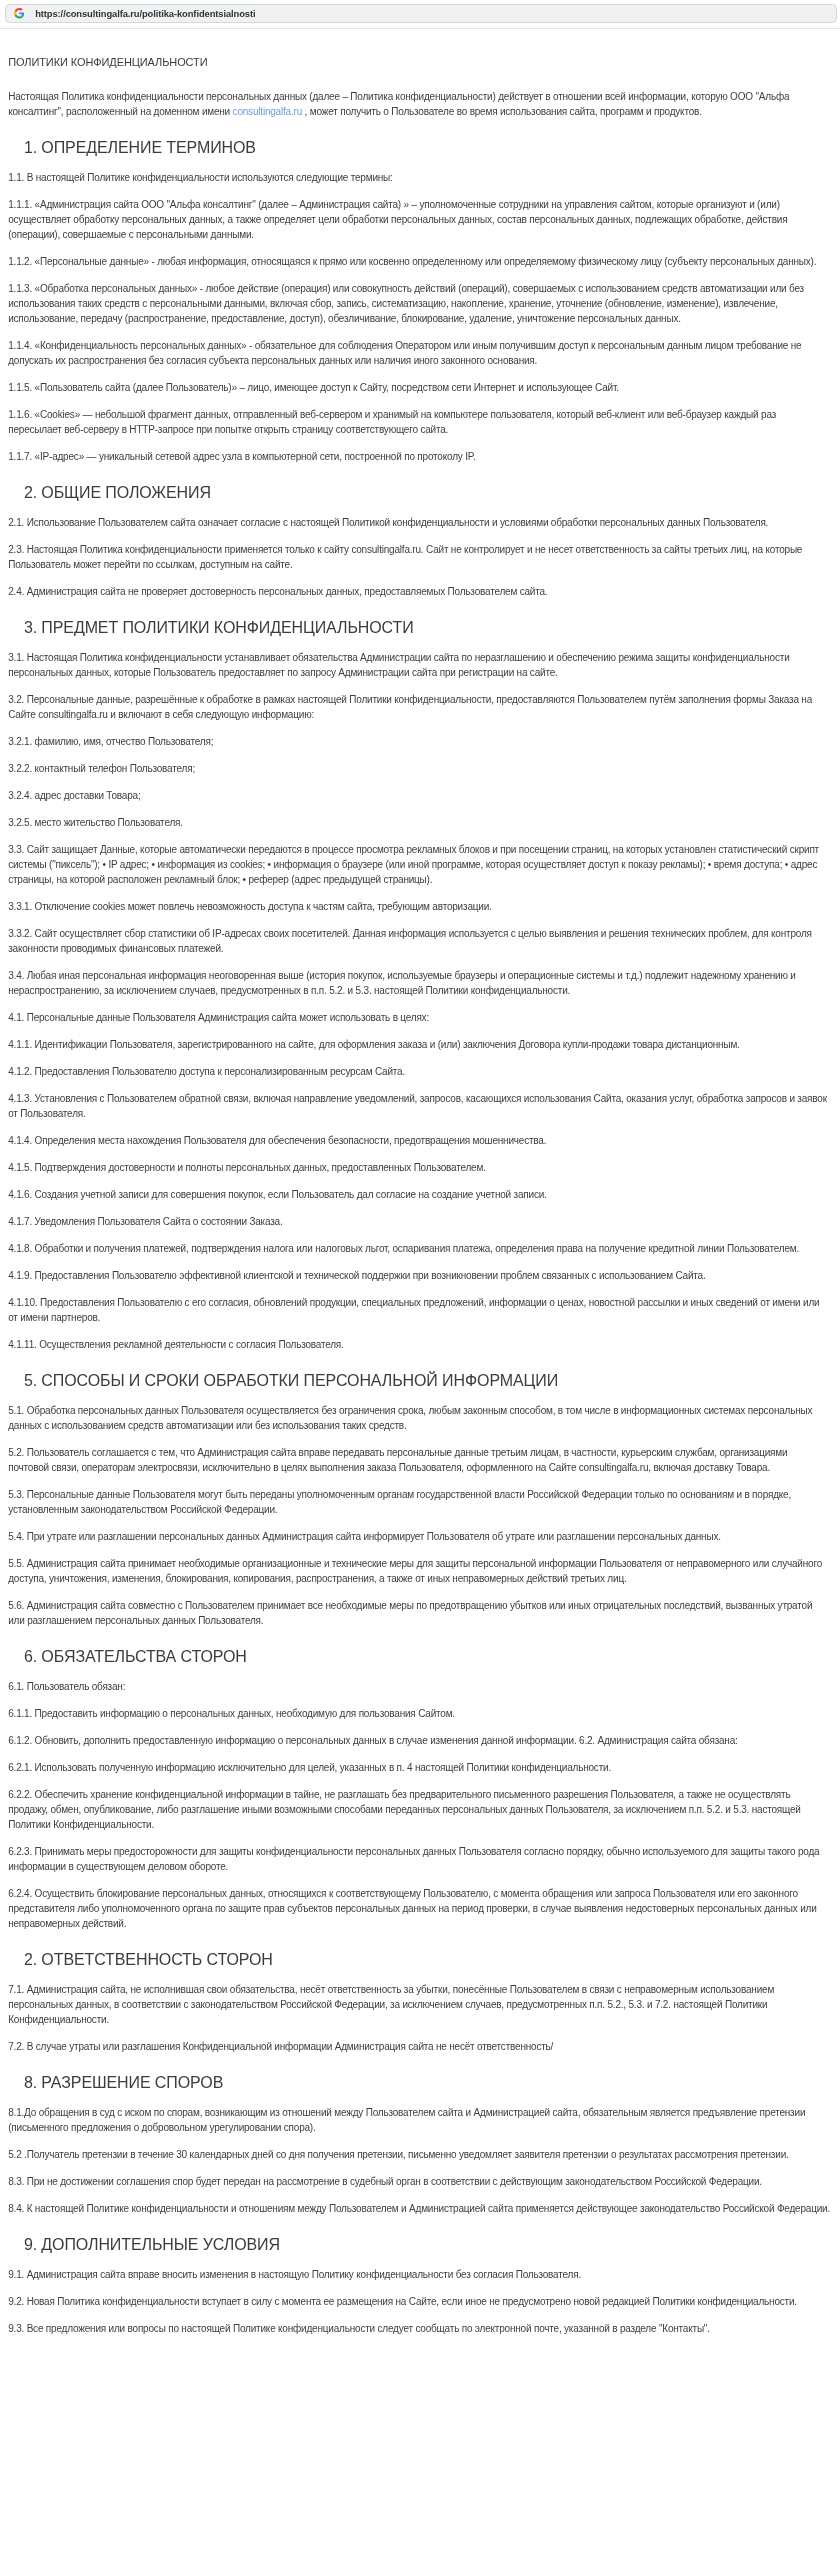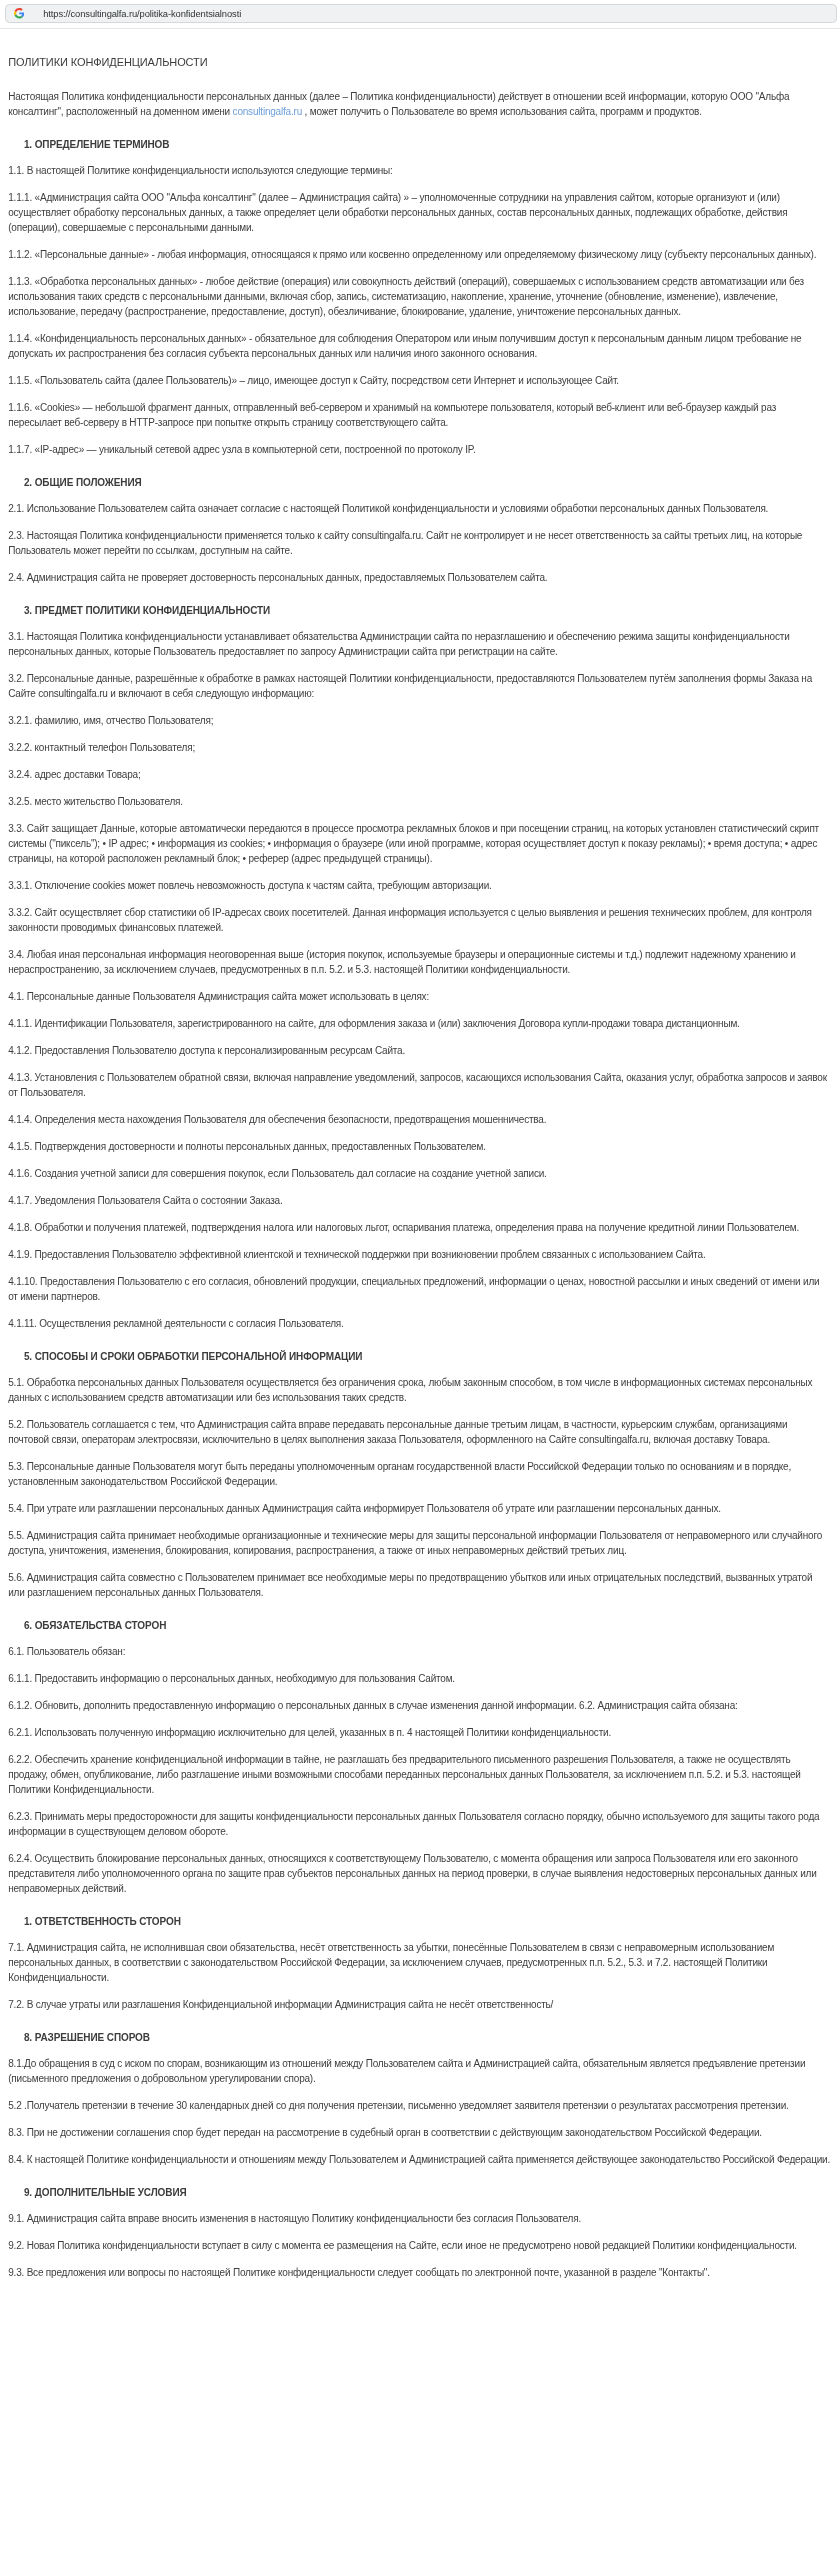--- a/index.html
+++ b/index.html
@@ -15,23 +15,24 @@
     padding: 3.7px 4.5px 5.2px 4.5px;
     border-bottom: 0.7px solid #e4e6e8;
   }
   .url-bar {
     height: 19.5px;
     background: #f0f1f2;
     border: 0.7px solid #d5d8da;
     border-radius: 4.5px;
     display: flex;
     align-items: center;
-    gap: 19px;
+    gap: 11px;
     padding: 0 8.2px;
     box-sizing: border-box;
+    font-weight: bold;
   }
   .favicon {
     width: 10.5px;
     height: 10.5px;
     display: inline-flex;
     flex: 0 0 auto;
   }
   .favicon svg { width: 10.5px; height: 10.5px; display: block; }
   .url-text {
     font-size: 9.4px;
@@ -50,26 +51,25 @@
     color: #3c3c3c;
   }
   .para {
     font-size: 10px;
     line-height: 15px;
     letter-spacing: -0.2px;
     margin: 12px 0;
     color: #3e3e3e;
   }
   .sec-heading {
-    font-size: 10px;
+    font-size: 16px;
     letter-spacing: -0.1px;
     margin: 19.5px 0 13.5px 0;
     padding-left: 15.7px;
     color: #3c3c3c;
-    font-weight: bold;
   }
   a.domain-link {
     color: #6d9ed8;
     text-decoration: none;
     cursor: pointer;
     margin-top: 24px;
   }
 </style>
 </head>
 <body>
@@ -138,21 +138,21 @@
       <p class="para">5.5. Администрация сайта принимает необходимые организационные и технические меры для защиты персональной информации Пользователя от неправомерного или случайного доступа, уничтожения, изменения, блокирования, копирования, распространения, а также от иных неправомерных действий третьих лиц.</p>
       <p class="para">5.6. Администрация сайта совместно с Пользователем принимает все необходимые меры по предотвращению убытков или иных отрицательных последствий, вызванных утратой или разглашением персональных данных Пользователя.</p>
       <div class="sec-heading">6. ОБЯЗАТЕЛЬСТВА СТОРОН</div>
       <p class="para">6.1. Пользователь обязан:</p>
       <p class="para">6.1.1. Предоставить информацию о персональных данных, необходимую для пользования Сайтом.</p>
       <p class="para">6.1.2. Обновить, дополнить предоставленную информацию о персональных данных в случае изменения данной информации. 6.2. Администрация сайта обязана:</p>
       <p class="para">6.2.1. Использовать полученную информацию исключительно для целей, указанных в п. 4 настоящей Политики конфиденциальности.</p>
       <p class="para">6.2.2. Обеспечить хранение конфиденциальной информации в тайне, не разглашать без предварительного письменного разрешения Пользователя, а также не осуществлять продажу, обмен, опубликование, либо разглашение иными возможными способами переданных персональных данных Пользователя, за исключением п.п. 5.2. и 5.3. настоящей Политики Конфиденциальности.</p>
       <p class="para">6.2.3. Принимать меры предосторожности для защиты конфиденциальности персональных данных Пользователя согласно порядку, обычно используемого для защиты такого рода информации в существующем деловом обороте.</p>
       <p class="para">6.2.4. Осуществить блокирование персональных данных, относящихся к соответствующему Пользователю, с момента обращения или запроса Пользователя или его законного представителя либо уполномоченного органа по защите прав субъектов персональных данных на период проверки, в случае выявления недостоверных персональных данных или неправомерных действий.</p>
-      <div class="sec-heading">1. ОТВЕТСТВЕННОСТЬ СТОРОН</div>
+      <div class="sec-heading">2. ОТВЕТСТВЕННОСТЬ СТОРОН</div>
       <p class="para">7.1. Администрация сайта, не исполнившая свои обязательства, несёт ответственность за убытки, понесённые Пользователем в связи с неправомерным использованием персональных данных, в соответствии с законодательством Российской Федерации, за исключением случаев, предусмотренных п.п. 5.2., 5.3. и 7.2. настоящей Политики Конфиденциальности.</p>
       <p class="para">7.2. В случае утраты или разглашения Конфиденциальной информации Администрация сайта не несёт ответственность/</p>
       <div class="sec-heading">8. РАЗРЕШЕНИЕ СПОРОВ</div>
       <p class="para">8.1.До обращения в суд с иском по спорам, возникающим из отношений между Пользователем сайта и Администрацией сайта, обязательным является предъявление претензии (письменного предложения о добровольном урегулировании спора).</p>
       <p class="para">5.2 .Получатель претензии в течение 30 календарных дней со дня получения претензии, письменно уведомляет заявителя претензии о результатах рассмотрения претензии.</p>
       <p class="para">8.3. При не достижении соглашения спор будет передан на рассмотрение в судебный орган в соответствии с действующим законодательством Российской Федерации.</p>
       <p class="para">8.4. К настоящей Политике конфиденциальности и отношениям между Пользователем и Администрацией сайта применяется действующее законодательство Российской Федерации.</p>
       <div class="sec-heading">9. ДОПОЛНИТЕЛЬНЫЕ УСЛОВИЯ</div>
       <p class="para">9.1. Администрация сайта вправе вносить изменения в настоящую Политику конфиденциальности без согласия Пользователя.</p>
       <p class="para">9.2. Новая Политика конфиденциальности вступает в силу с момента ее размещения на Сайте, если иное не предусмотрено новой редакцией Политики конфиденциальности.</p>

